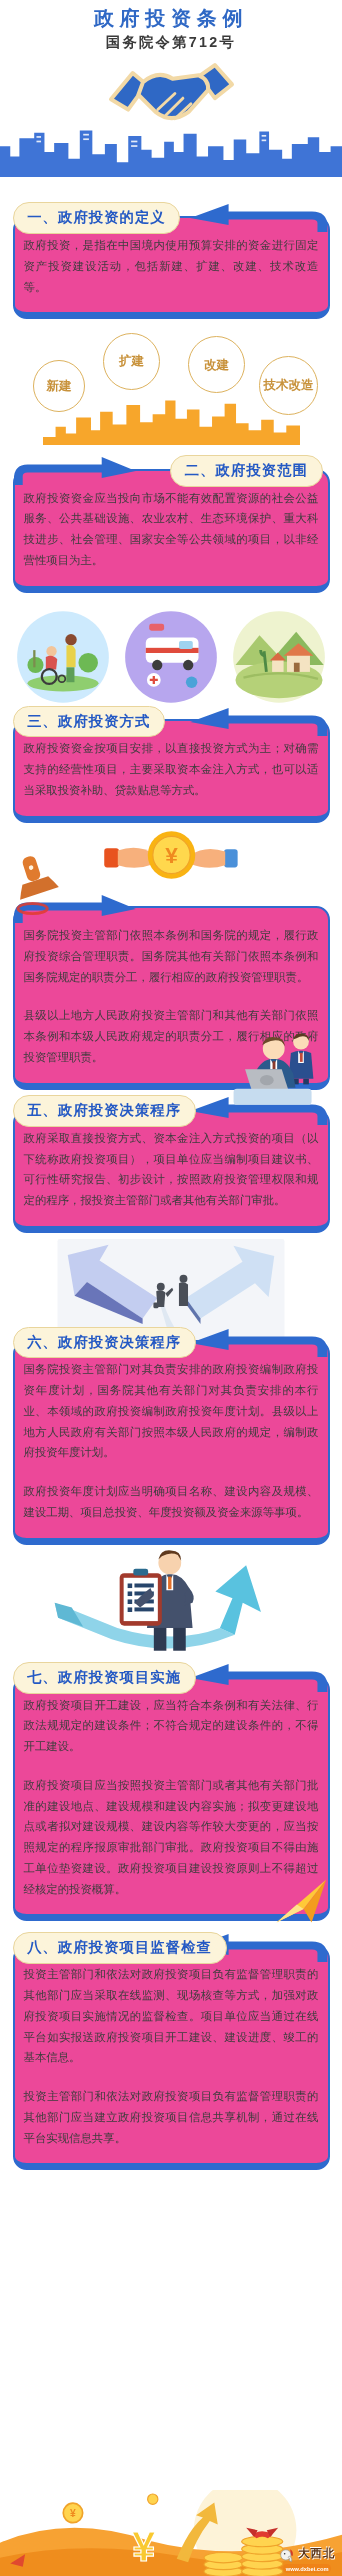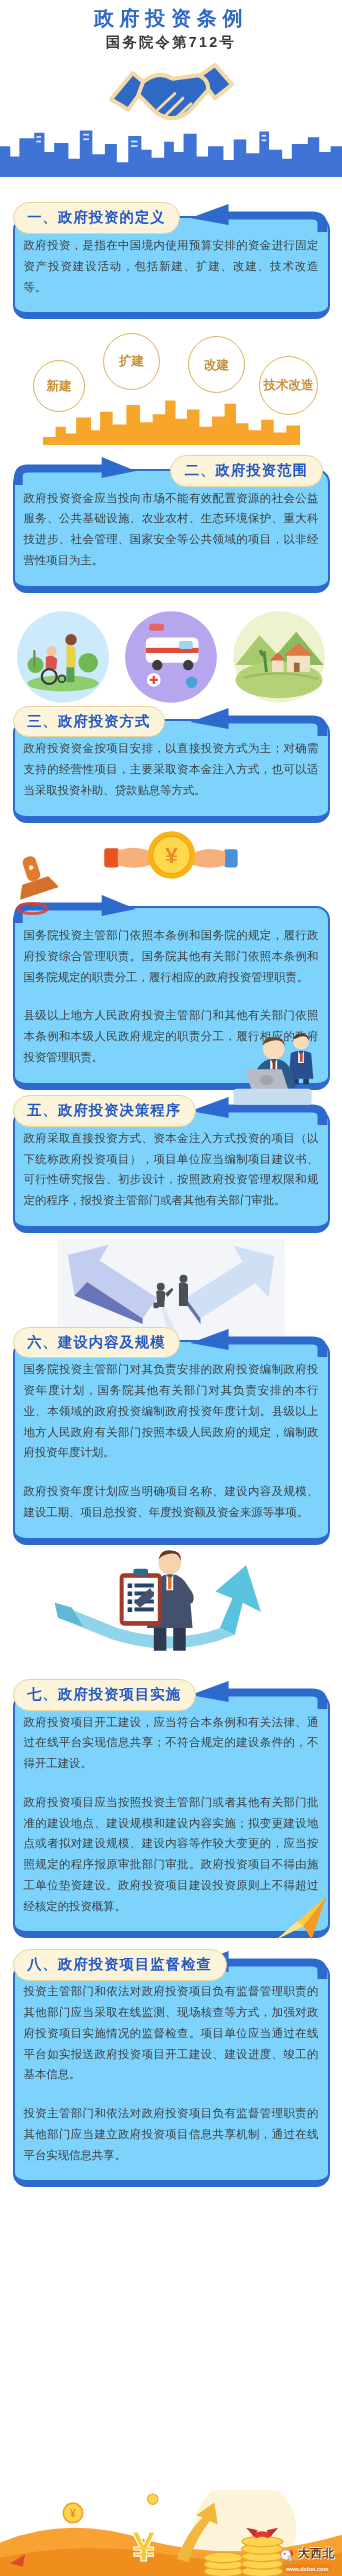--- a/index.html
+++ b/index.html
@@ -6,21 +6,21 @@
   #poster{position:relative;width:342px;height:2576px;margin:0 auto;background:#ffffff;
     font-family:"Liberation Sans",sans-serif;overflow:hidden;}
   
   .hero{padding-top:5.7px;text-align:center;}
   .hero-title{font-size:20px;font-weight:bold;color:#2f68c5;letter-spacing:5.7px;line-height:1.2;}
   .hero-sub{font-size:14.3px;font-weight:bold;color:#3a3a3a;letter-spacing:2.3px;margin-top:3.4px;}
   .handshake-wrap{margin-top:4.6px;height:73px;}
   .skyline-wrap{height:50px;margin-top:-2.3px;}
   
   .sec{position:relative;margin:0 12.5px;padding-top:13.7px;}
-  .card{position:relative;background:#7dd3fc;border:2.9px solid #2e6ace;border-bottom-width:7.4px;
+  .card{position:relative;background:#ec4899;border:2.9px solid #2e6ace;border-bottom-width:7.4px;
     border-radius:13.7px;padding:17px 9px 15px 9px;}
   .card p{margin:0;font-size:11.4px;line-height:1.82;color:#3d3d3d;text-align:justify;}
   .card p + p{margin-top:18px;}
   .pill{position:absolute;top:0;z-index:4;background:#fcf4da;border:1.1px solid #e9d59c;
     border-radius:18px;padding:5.1px 13.7px 5.7px 13.7px;font-size:14.3px;font-weight:bold;color:#2459c4;
     letter-spacing:1.1px;white-space:nowrap;}
   .pill.left{left:0;}
   .pill.right{right:6.8px;}
   .swoosh{position:absolute;top:1.1px;z-index:3;height:30px;}
   .swoosh.right-side{right:-1.1px;width:45%;}
@@ -253,21 +253,21 @@
         <path d="M174 92 Q182 88 190 94 L188 120 L176 120 Z"></path>
         <path d="M190 96 L202 86 L204 90 L194 102 Z"></path>
         <rect x="169" y="112" width="9" height="10" rx="2"></rect>
         <circle cx="222" cy="70" r="7"></circle>
         <path d="M214 78 Q222 74 230 80 L230 118 L214 118 Z"></path>
       </g>
     </svg>
   </div>
 
   <div class="sec" style="margin-top:-15px;">
-    <div class="pill left">六、建设内容及规模</div>
+    <div class="pill left">六、政府投资决策程序</div>
     <svg class="swoosh right-side" viewBox="0 0 260 60" preserveAspectRatio="none">
       <path fill="#2e6ace" d="M4 30 L74 2 L74 17 L226 17 Q254 17 254 46 L254 58 L236 58 L236 40 Q236 33 226 33 L74 33 L74 44 Z"></path>
     </svg>
     <div class="card">
       <p>国务院投资主管部门对其负责安排的政府投资编制政府投资年度计划，国务院其他有关部门对其负责安排的本行业、本领域的政府投资编制政府投资年度计划。县级以上地方人民政府有关部门按照本级人民政府的规定，编制政府投资年度计划。</p>
       <p>政府投资年度计划应当明确项目名称、建设内容及规模、建设工期、项目总投资、年度投资额及资金来源等事项。</p>
     </div>
   </div>
 
   <div class="center-illo" style="margin-top:3.4px;">
@@ -295,27 +295,27 @@
             <rect x="150" y="104" width="34" height="7"></rect>
         </g>
         <path d="M178 70 Q160 84 150 96 L160 104 Q176 92 184 84 Z" fill="#44516c"></path>
         <path d="M246 70 Q258 84 252 96 L238 100 Q240 86 238 80 Z" fill="#44516c"></path>
         <rect x="184" y="140" width="22" height="40" fill="#2e3a52"></rect>
         <rect x="218" y="140" width="22" height="40" fill="#2e3a52"></rect>
       </g>
     </svg>
   </div>
 
-  <div class="sec" style="margin-top:17px;">
+  <div class="sec" style="margin-top:0px;">
     <div class="pill left">七、政府投资项目实施</div>
     <svg class="swoosh right-side" viewBox="0 0 260 60" preserveAspectRatio="none">
       <path fill="#2e6ace" d="M4 30 L74 2 L74 17 L226 17 Q254 17 254 46 L254 58 L236 58 L236 40 Q236 33 226 33 L74 33 L74 44 Z"></path>
     </svg>
     <div class="card">
-      <p>政府投资项目开工建设，应当符合本条例和有关法律、通过在线平台实现信息共享；不符合规定的建设条件的，不得开工建设。</p>
+      <p>政府投资项目开工建设，应当符合本条例和有关法律、行政法规规定的建设条件；不符合规定的建设条件的，不得开工建设。</p>
       <p>政府投资项目应当按照投资主管部门或者其他有关部门批准的建设地点、建设规模和建设内容实施；拟变更建设地点或者拟对建设规模、建设内容等作较大变更的，应当按照规定的程序报原审批部门审批。政府投资项目不得由施工单位垫资建设。政府投资项目建设投资原则上不得超过经核定的投资概算。</p>
       <div class="plane-corner">
         <svg width="57" height="52" viewBox="0 0 100 92">
           <path d="M4 84 L92 8 L52 60 Z" fill="#ffc938"></path>
           <path d="M92 8 L52 60 L66 84 Z" fill="#f39c1f"></path>
           <path d="M4 84 L40 52 L52 60 Z" fill="#ffe28a"></path>
         </svg>
       </div>
     </div>
   </div>

